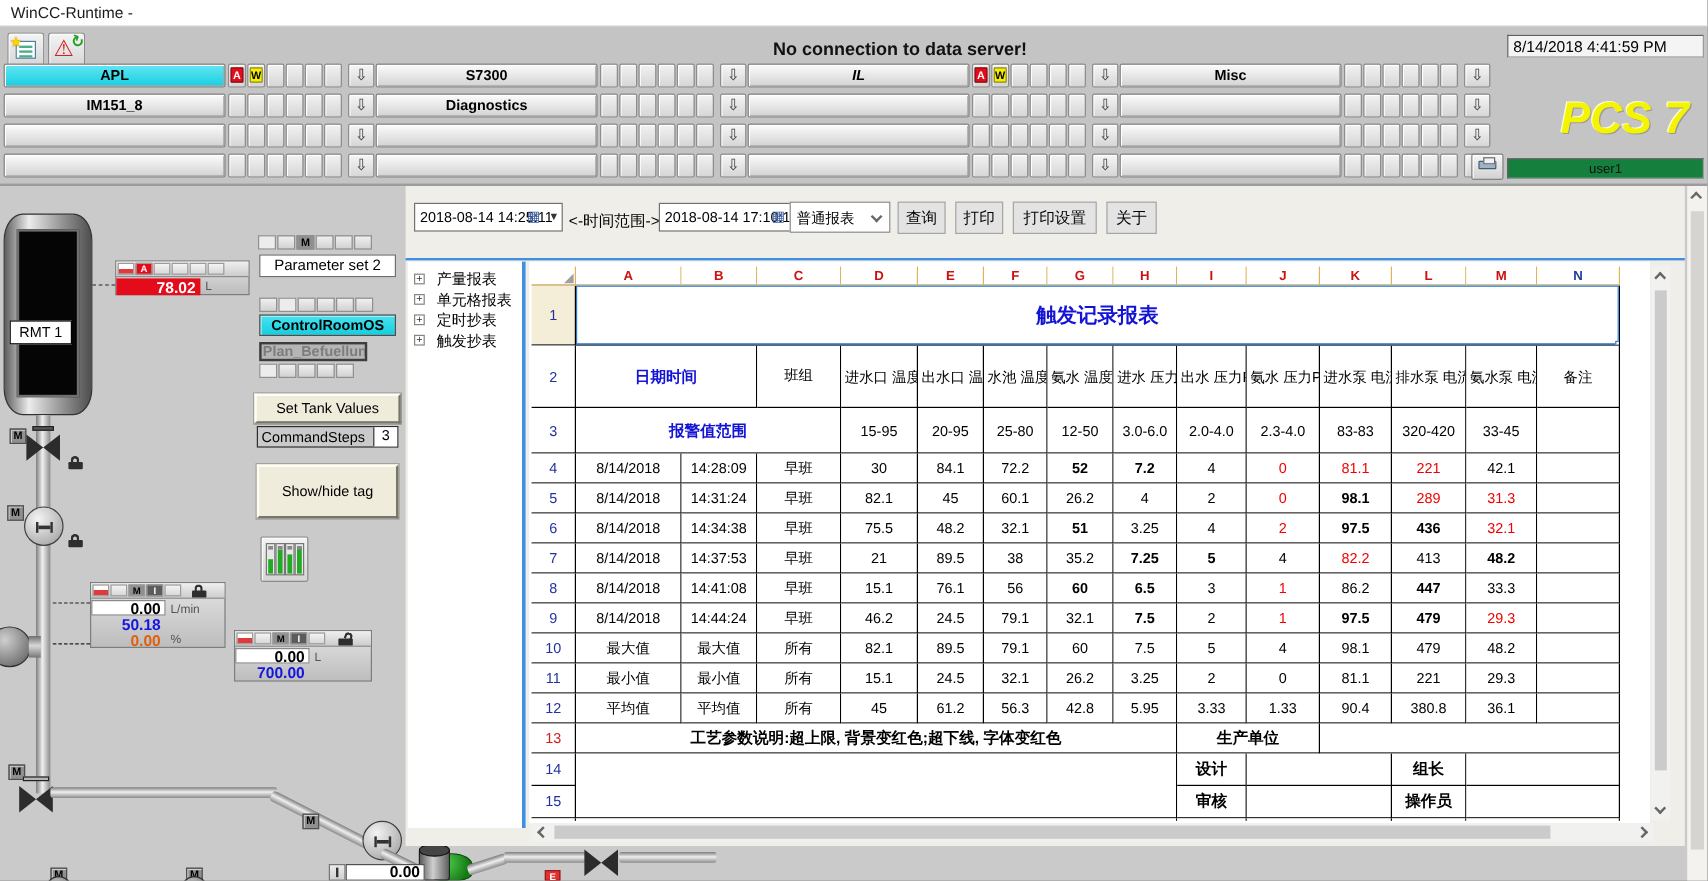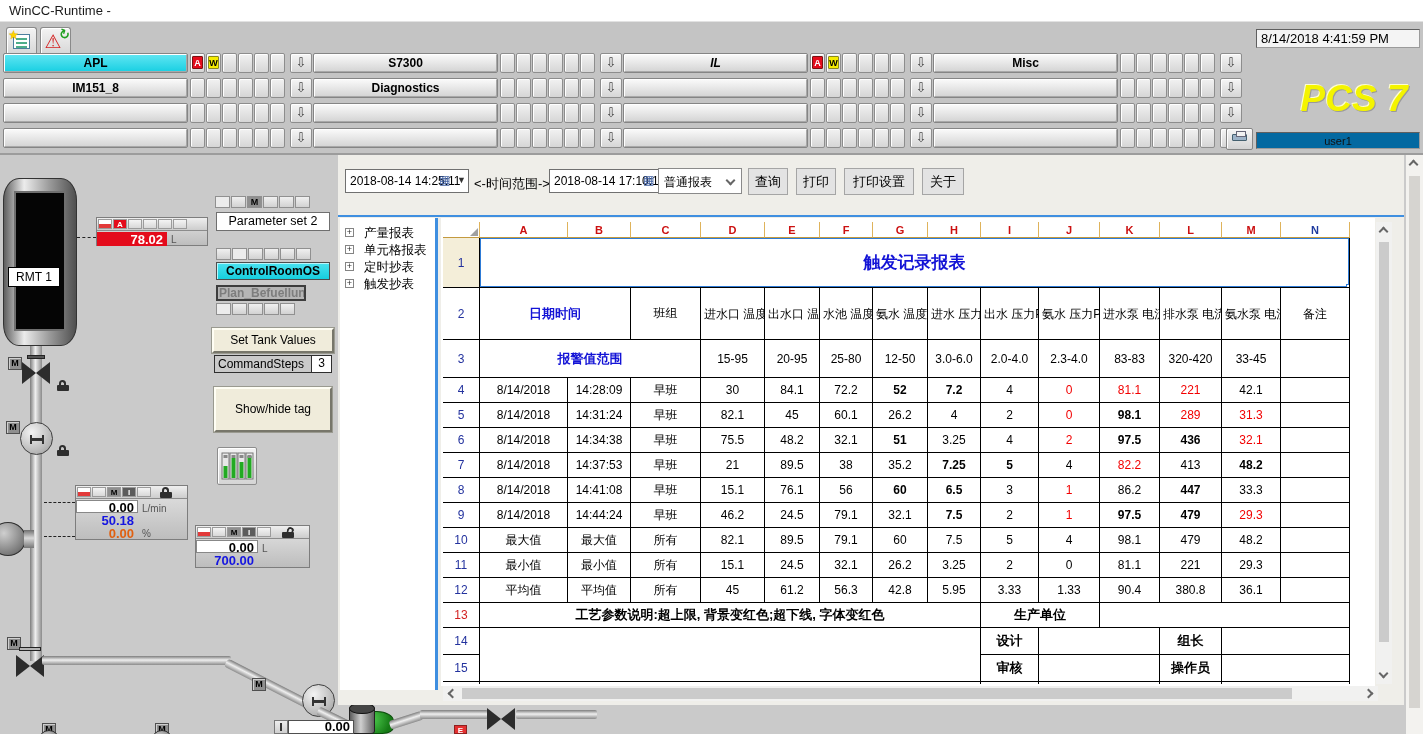--- a/index.html
+++ b/index.html
@@ -40,21 +40,21 @@
   #stampbox { left:1256px; top:7px; width:164px; height:19px; background:#f4f4f4; border:1px solid #9a9a9a;
               border-top-color:#5f5f5f; border-left-color:#5f5f5f; font-size:13px; color:#000; padding:1px 4px; }
   #brand { left:1258px; top:28px; width:164px; text-align:center; font-size:31px; font-weight:bold;
            color:#0e8f8f; letter-spacing:1px; }
   #product { left:1284px; top:56px; width:140px; text-align:center; font-size:37px; font-weight:bold; font-style:italic;
              color:#f4f400; text-shadow:1px 1px 0 #9a9a9a, -1px -1px 0 #fdfdd0; }
   #printbtn { left:1226px; top:106px; width:27px; height:22px; background:linear-gradient(#f6f6f6,#d2d2d2);
               border:1px solid #858585; border-radius:2px; box-shadow:inset 1px 1px 0 #fff; }
   .printer { position:absolute; left:5px; top:5px; width:15px; height:7px; background:#9db3c8; border:1px solid #44606f; border-radius:1px; }
   .printer:before { content:""; position:absolute; left:3px; top:-4px; width:8px; height:4px; background:#f2f2f2; border:1px solid #667; }
-  #userbox { left:1256px; top:110px; width:164px; height:17px; background:#0369a1; border:1px solid #9a9a9a;
+  #userbox { left:1256px; top:110px; width:164px; height:17px; background:#15803d; border:1px solid #9a9a9a;
              border-top-color:#5f5f5f; border-left-color:#5f5f5f; font-size:11px; text-align:center; padding-top:2px; color:#111; }
 
   
   .pipe-h { position:absolute; height:9px; background:linear-gradient(#7d7d7d,#efefef 45%,#8b8b8b); border-radius:2px; }
   .pipe-v { position:absolute; width:12px; background:linear-gradient(90deg,#7d7d7d,#efefef 45%,#8b8b8b); }
   .pipe-d { position:absolute; height:9px; background:linear-gradient(#7d7d7d,#efefef 45%,#8b8b8b); transform-origin:left center; border-radius:3px; }
   #tank { left:3px; top:178px; width:74px; height:168px; background:linear-gradient(90deg,#5f5f5f,#ececec 28%,#9d9d9d 62%,#4f4f4f);
           border-radius:16px/22px; border:1px solid #333; }
   #tank .inner { position:absolute; left:10px; top:12px; width:52px; height:140px; background:#050505; border:2px solid #6f6f6f; }
   #tank-label { left:8px; top:267px; width:52px; height:20px; background:#fff; border:1px solid #000; font-size:12px;
@@ -176,20 +176,21 @@
           <i style="top:11px;"></i>
         <i class="star">★</i>
       </span>
     </div>
     <div class="tabbtn" style="left:40px;">
       <span class="warnicon">
         <span class="tri">⚠</span>
           <span class="arr">↻</span>
       </span>
     </div>
+    <div id="status-msg" class="abs">No connection to data server!</div>
     <div id="navgrid">
         <div class="nav-btn cyan" style="left: 3px; top: 31px; width: 185px;">APL</div>
         <div class="nav-cell" style="left: 190px; top: 31px;">
           <span class="badge badge-a">A</span>
         </div>
         <div class="nav-cell" style="left: 206px; top: 31px;">
           <span class="badge badge-w">W</span>
         </div>
         <div class="nav-cell" style="left: 222px; top: 31px;"></div>
         <div class="nav-cell" style="left: 238px; top: 31px;"></div>

